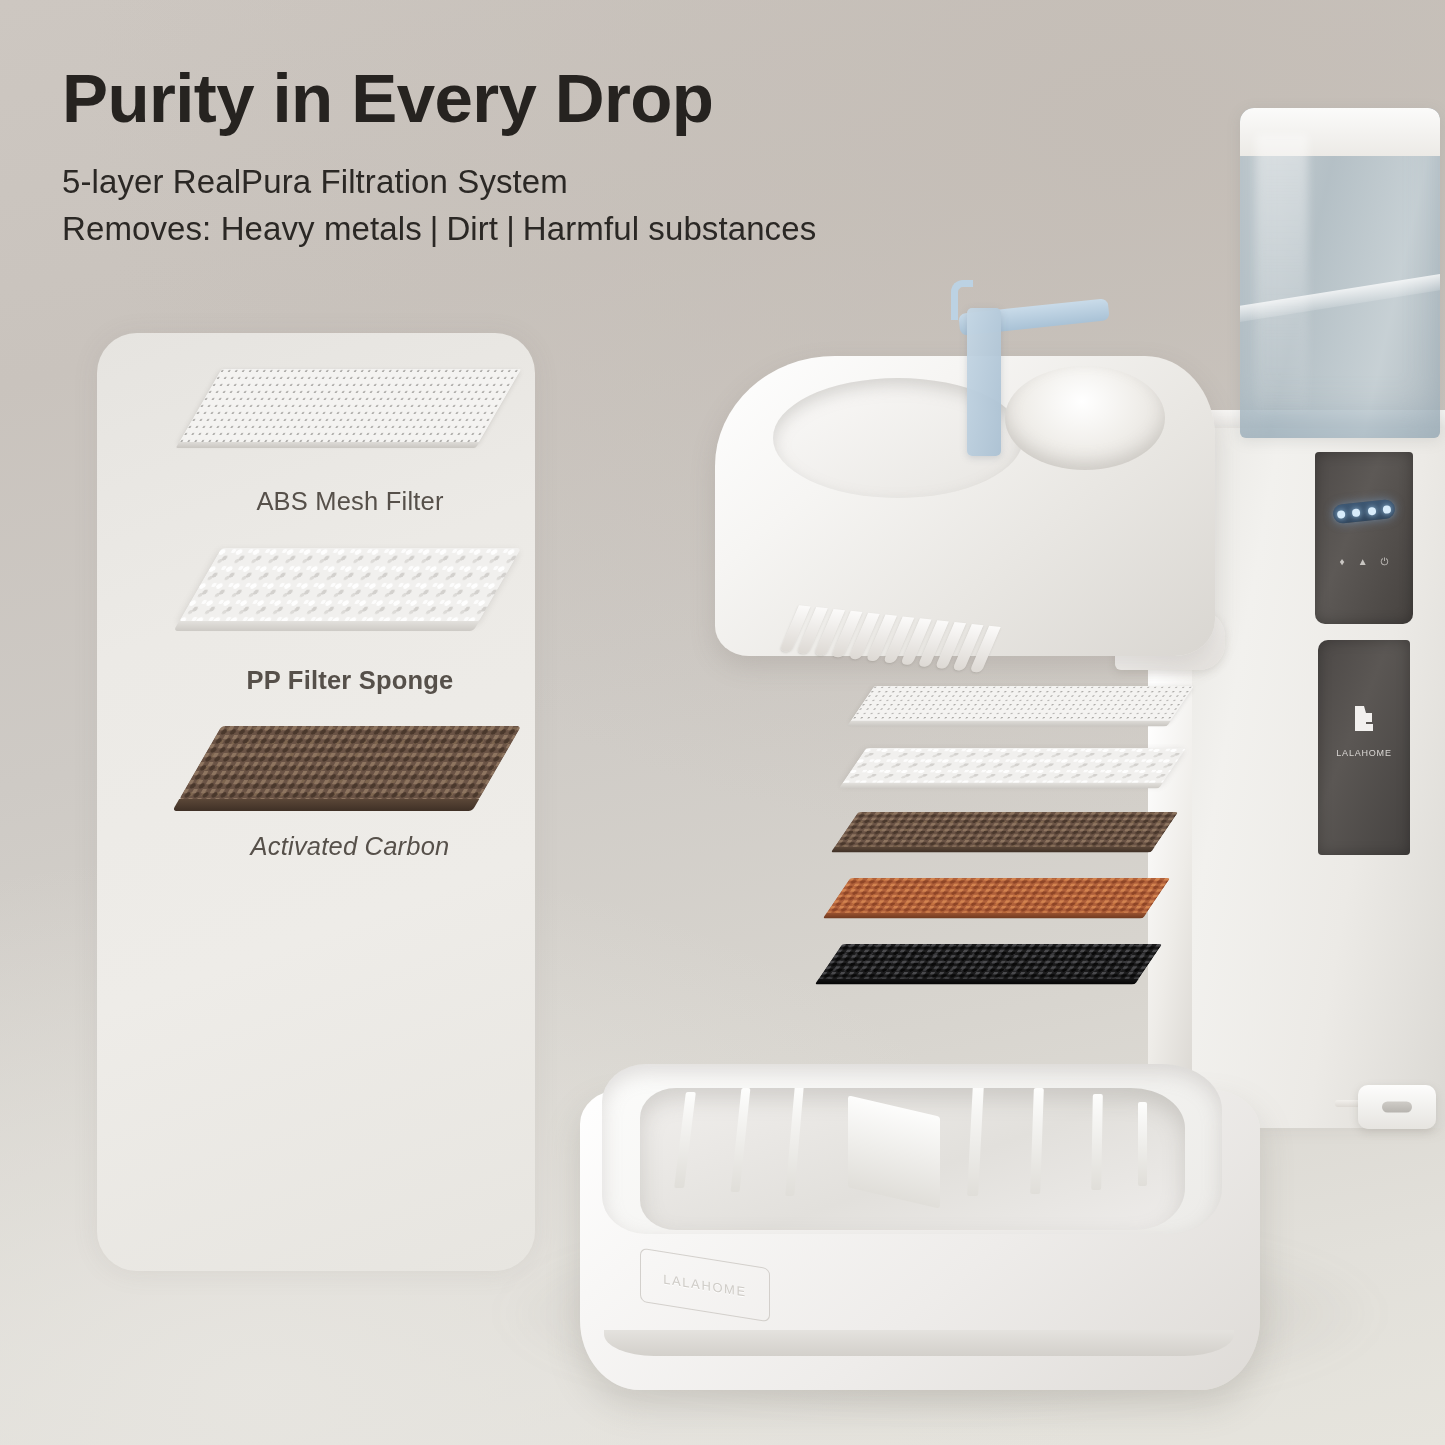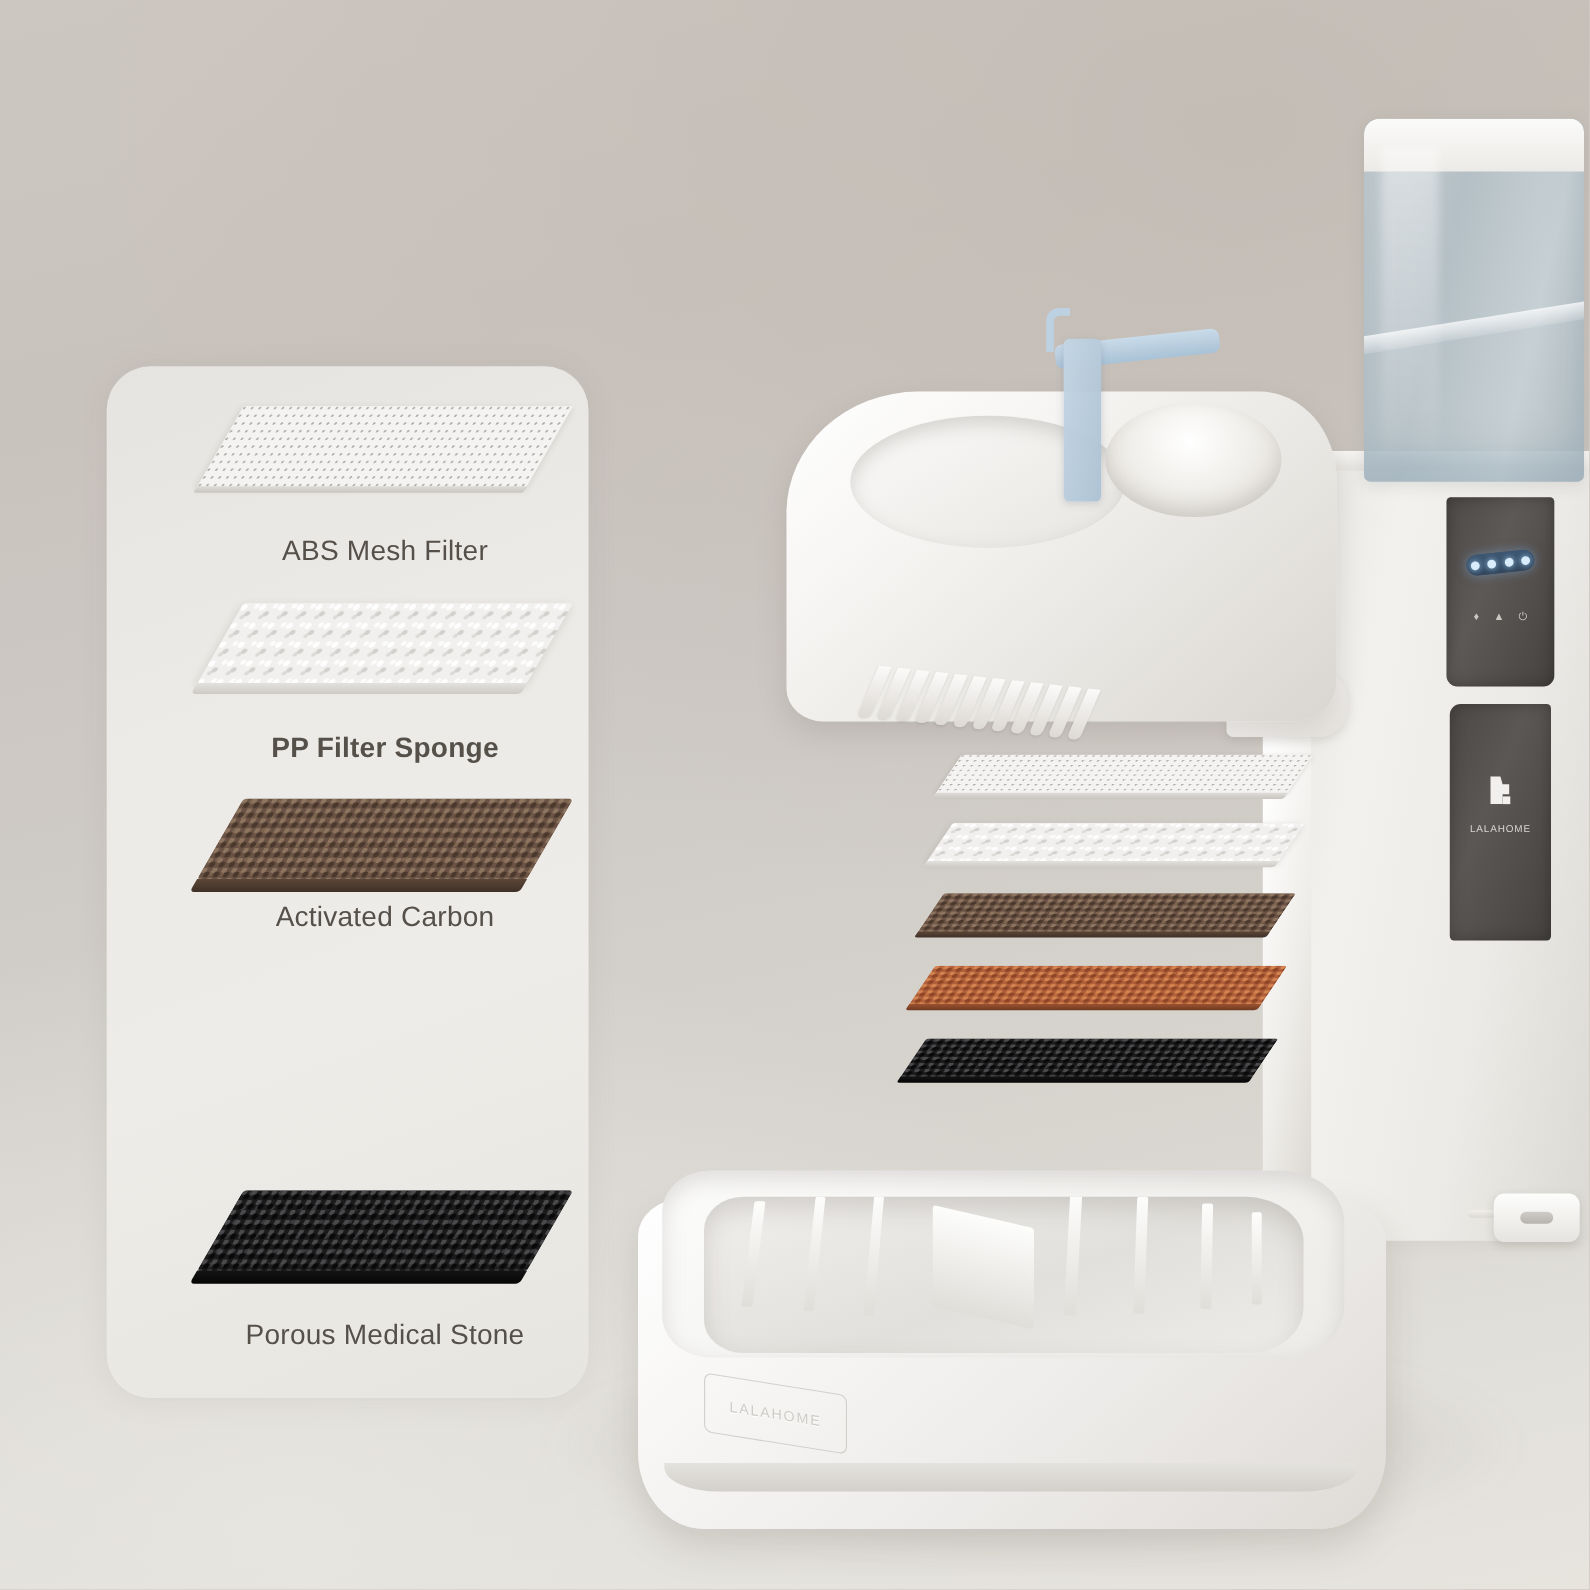--- a/index.html
+++ b/index.html
@@ -320,20 +320,27 @@
     border-radius:0 0 50px 50px / 0 0 22px 22px;
   }
 </style>
 </head>
 <body>
 
 <div id="stage">
 
   <div class="floor-shade"></div>
 
+  <div class="headline-block">
+    <div class="headline">Purity in Every Drop</div>
+    <div class="subline">5-layer RealPura Filtration System</div>
+    <div class="subline" style="margin-top:2px;">
+      <span>Removes: </span><span>Heavy metals</span><span class="sep">|</span><span>Dirt</span><span class="sep">|</span><span>Harmful substances</span>
+    </div>
+  </div>
 
   <div class="legend-card">
 
     <div class="legend-row" style="top:36px;">
       <div class="swatch">
         <div class="slab">
             <div class="mesh-face"></div>
             <div class="mesh-edge"></div>
           </div>
       </div>
@@ -350,33 +357,24 @@
       <div class="legend-label" style="margin-top:44px;font-weight:bold;">PP Filter Sponge</div>
     </div>
 
     <div class="legend-row" style="top:393px;">
       <div class="swatch">
         <div class="slab">
             <div class="gran g-carbon"></div>
             <div class="gran-edge g-carbon-edge"></div>
           </div>
       </div>
-      <div class="legend-label" style="margin-top:20px;">Activated Carbon</div>
-    </div>
-
-
-    <div class="legend-row" style="top:749px;">
-      <div class="swatch">
-        <div class="slab">
-            <div class="gran g-stone"></div>
-            <div class="gran-edge g-stone-edge"></div>
-          </div>
-      </div>
-      <div class="legend-label" style="margin-top:44px;">Porous Medical Stone</div>
-    </div>
+      <div class="legend-label" style="margin-top:32px;font-style:italic;">Activated Carbon</div>
+    </div>
+
+
   </div>
 
   <div class="product">
 
     <div class="tower-top-shelf"></div>
     <div class="tower-body"></div>
 
     <div class="tank">
       <div class="tank-cap"></div>
       <div class="tank-water-line"></div>

